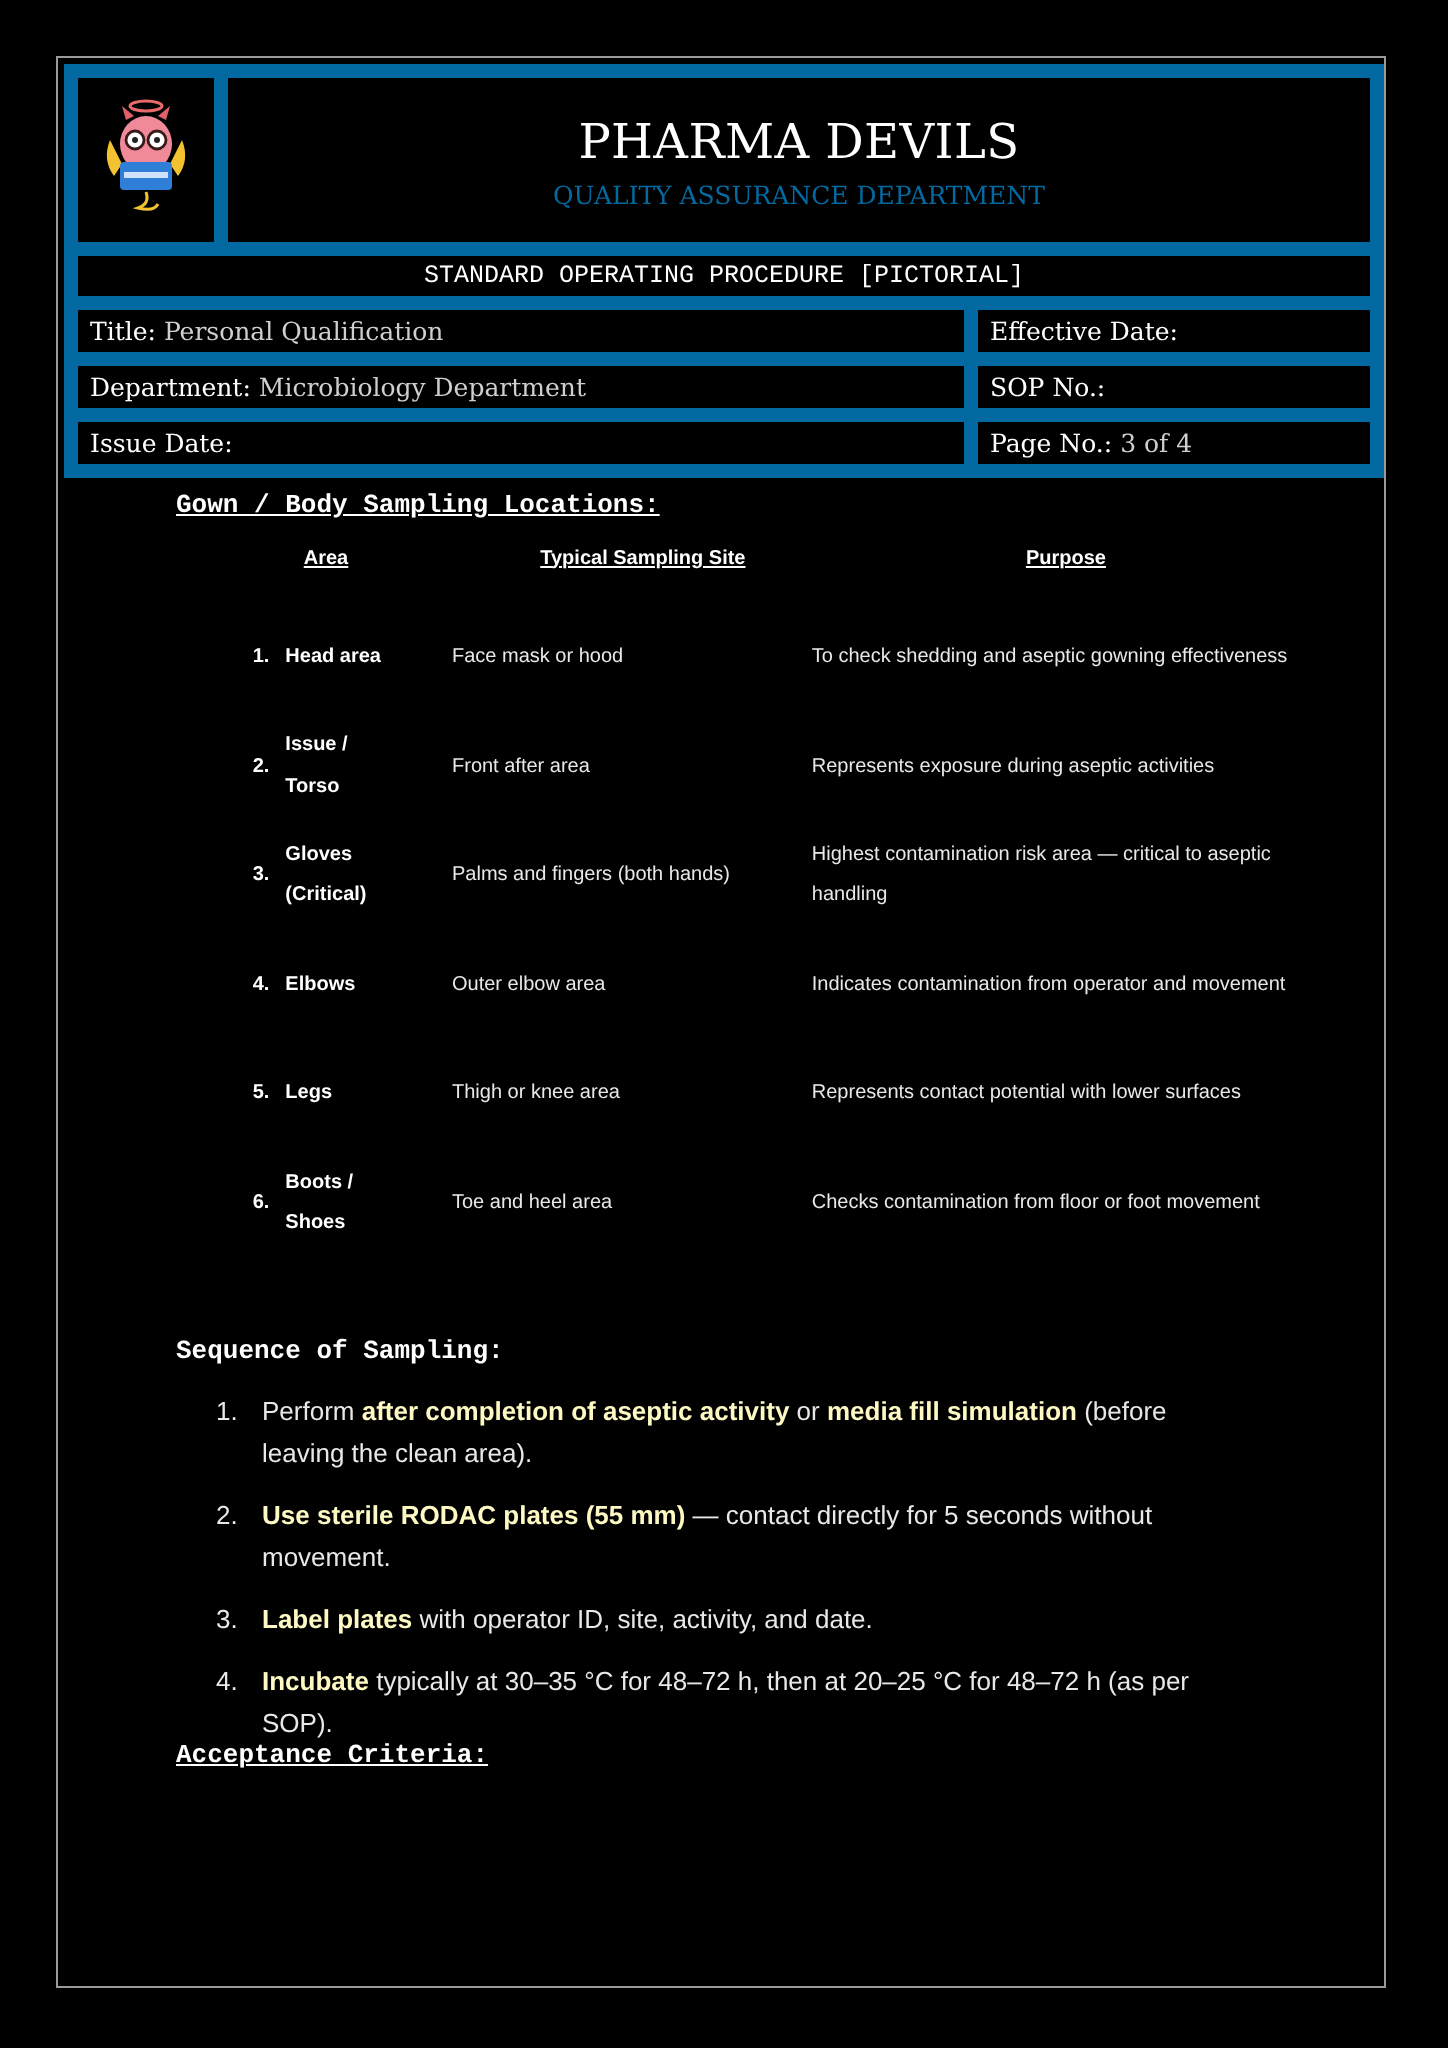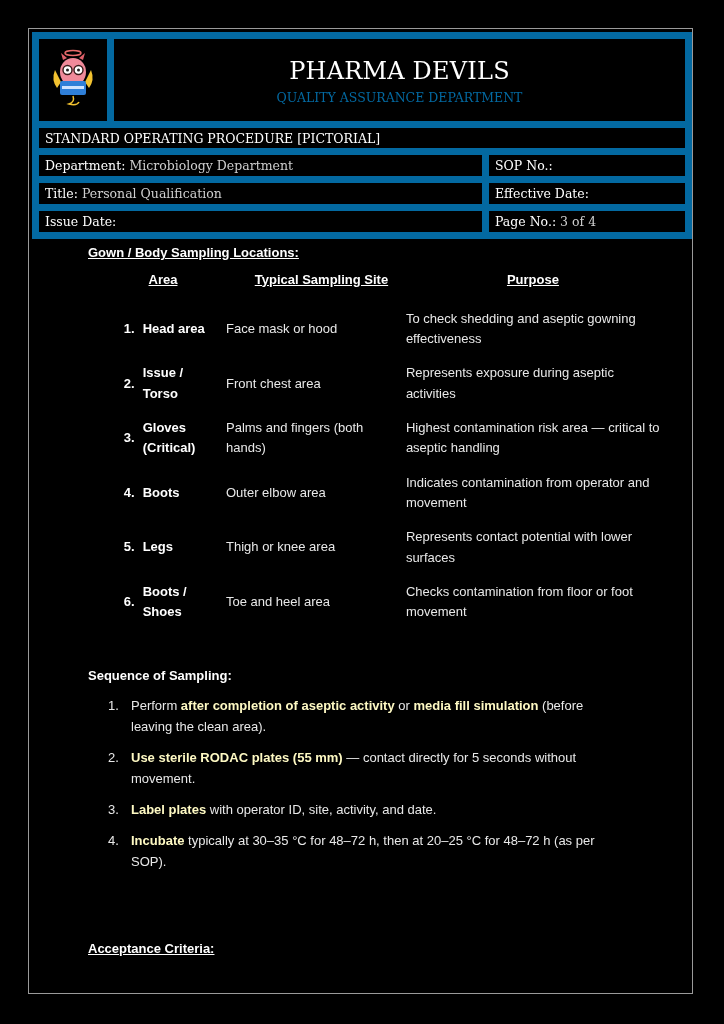--- a/index.html
+++ b/index.html
@@ -5,26 +5,26 @@
     html, body { margin: 0; padding: 0; background: #000; }
     body { width: 724px; height: 1024px; position: relative; overflow: hidden; color: #fff; font-family: "Liberation Sans", sans-serif; }
     .page-border { position: absolute; left: 28px; top: 28px; width: 665px; height: 966px; border: 1px solid #9a9a9a; box-sizing: border-box; }
     .hdr { position: absolute; left: 32px; top: 32px; width: 660px; border-collapse: collapse; font-family: "DejaVu Serif", serif; }
     .hdr td { border: 7px solid #0369a1; padding: 0 6px; font-size: 12.5px; color: #cfcfcf; white-space: nowrap; }
     .hdr td b { color: #fff; font-weight: normal; }
     .logo-cell { width: 68px; height: 82px; padding: 0 !important; text-align: center; }
     .brand-cell { text-align: center; }
     .brand-title { font-size: 24px; color: #fff; letter-spacing: 0.2px; margin-top: 2px; }
     .brand-sub { font-size: 12.5px; color: #0369a1; margin-top: 5px; }
-    .sop-title { text-align: left; height: 20px; color: #fff !important; font-size: 12.5px; }
+    .sop-title { text-align: center; height: 20px; color: #fff !important; font-size: 12.5px; font-family: Liberation Mono, monospace; }
     .hdr .meta-row td { height: 21px; }
     .hdr .right-col { width: 184px; }
-    .section-heading { position: absolute; left: 88px; font-weight: bold; font-size: 13px; color: #fff; }
+    .section-heading { position: absolute; left: 88px; font-weight: bold; font-size: 13px; color: #fff; font-family: Liberation Mono, monospace; }
     .u { text-decoration: underline; }
-    .loc-table { position: absolute; left: 100px; top: 270px; width: 560px; border-collapse: collapse; font-size: 13px; }
+    .loc-table { position: absolute; left: 100px; top: 270px; width: 560px; border-collapse: collapse; font-size: 10px; }
     .loc-table th { font-weight: bold; text-decoration: underline; color: #fff; padding: 0 0 14px 0; height: 18px; }
     .loc-table td { vertical-align: middle; padding: 0; line-height: 20.5px; color: #e8e8e8; }
     .loc-table tr.row td { height: 54.6px; }
     .num { width: 34px; text-align: right; padding-right: 8px !important; font-weight: bold; color: #fff !important; }
     .area { width: 82px; font-weight: bold; color: #fff !important; padding-left: 0 !important; }
     .site { width: 166px; }
     .purpose { width: 250px; }
     .seq-list { position: absolute; left: 108px; top: 695px; width: 520px; margin: 0; padding: 0; list-style: none; font-size: 13px; color: #e8e8e8; }
     .seq-list li { position: relative; padding-left: 23px; line-height: 21px; margin-bottom: 10px; }
     .seq-list li .n { position: absolute; left: 0; top: 0; }
@@ -57,26 +57,26 @@
     </td>
     <td class="brand-cell" colspan="2">
       <div class="brand-title">PHARMA DEVILS</div>
       <div class="brand-sub">QUALITY ASSURANCE DEPARTMENT</div>
     </td>
   </tr>
   <tr>
     <td class="sop-title" colspan="3">STANDARD OPERATING PROCEDURE [PICTORIAL]</td>
   </tr>
   <tr class="meta-row">
+    <td colspan="2"><b>Title:</b> <span>Personal Qualification</span></td>
+    <td class="right-col"><b>Effective Date:</b> <span></span></td>
+  </tr>
+  <tr class="meta-row">
     <td colspan="2"><b>Department:</b> <span>Microbiology Department</span></td>
     <td class="right-col"><b>SOP No.:</b> <span></span></td>
-  </tr>
-  <tr class="meta-row">
-    <td colspan="2"><b>Title:</b> <span>Personal Qualification</span></td>
-    <td class="right-col"><b>Effective Date:</b> <span></span></td>
   </tr>
   <tr class="meta-row">
     <td colspan="2"><b>Issue Date:</b> <span></span></td>
     <td class="right-col"><b>Page No.:</b> <span>3 of 4</span></td>
   </tr>
 </tbody>
   </table>
 
 <div class="section-heading u" style="top:245px;">Gown / Body Sampling Locations:</div>
 
@@ -91,32 +91,32 @@
   <tbody>
     <tr class="row">
       <td class="num">1.</td>
       <td class="area"><span>Head area</span><br><span></span></td>
       <td class="site">Face mask or hood</td>
       <td class="purpose">To check shedding and aseptic gowning effectiveness</td>
     </tr>
     <tr class="row">
       <td class="num">2.</td>
       <td class="area"><span>Issue /</span><br><span>Torso</span></td>
-      <td class="site">Front chest area</td>
+      <td class="site">Front after area</td>
       <td class="purpose">Represents exposure during aseptic activities</td>
     </tr>
     <tr class="row">
       <td class="num">3.</td>
       <td class="area"><span>Gloves</span><br><span>(Critical)</span></td>
       <td class="site">Palms and fingers (both hands)</td>
       <td class="purpose">Highest contamination risk area — critical to aseptic handling</td>
     </tr>
     <tr class="row">
       <td class="num">4.</td>
-      <td class="area"><span>Boots</span><br><span></span></td>
+      <td class="area"><span>Elbows</span><br><span></span></td>
       <td class="site">Outer elbow area</td>
       <td class="purpose">Indicates contamination from operator and movement</td>
     </tr>
     <tr class="row">
       <td class="num">5.</td>
       <td class="area"><span>Legs</span><br><span></span></td>
       <td class="site">Thigh or knee area</td>
       <td class="purpose">Represents contact potential with lower surfaces</td>
     </tr>
     <tr class="row">
@@ -130,13 +130,13 @@
 
 <div class="section-heading" style="top:668px;">Sequence of Sampling:</div>
 
 <ol class="seq-list" id="seq-list">
     <li><span class="n">1.</span><span>Perform </span><b>after completion of aseptic activity</b><span> or </span><b>media fill simulation</b><span> (before leaving the clean area).</span></li>
     <li><span class="n">2.</span><b>Use sterile RODAC plates (55 mm)</b><span> — contact directly for 5 seconds without movement.</span></li>
     <li><span class="n">3.</span><b>Label plates</b><span> with operator ID, site, activity, and date.</span></li>
     <li><span class="n">4.</span><b>Incubate</b><span> typically at 30–35 °C for 48–72 h, then at 20–25 °C for 48–72 h (as per SOP).</span></li>
   </ol>
 
-<div class="section-heading u" style="top:941px;">Acceptance Criteria:</div>
+<div class="section-heading u" style="top:870px;">Acceptance Criteria:</div>
 
 </body></html>

